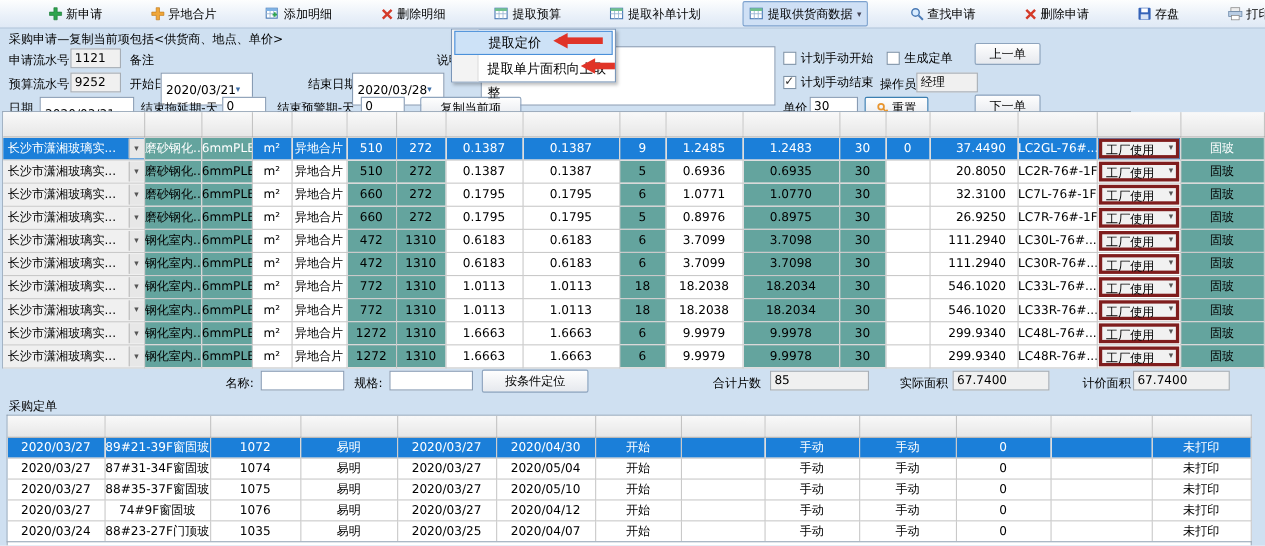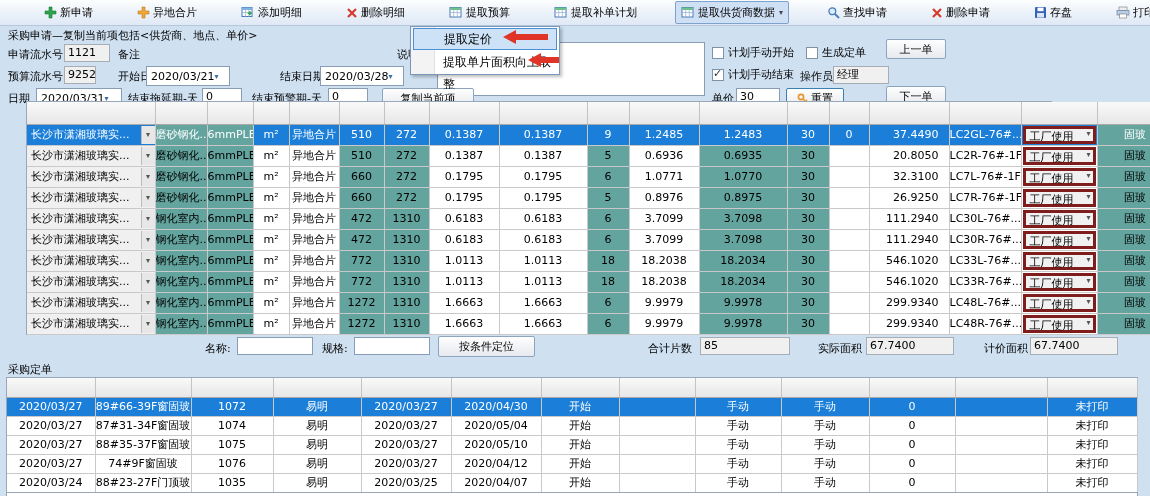--- a/index.html
+++ b/index.html
@@ -32,40 +32,40 @@
   .ra .head { position:absolute; left:0; top:0; width:0; height:0;
     border:7px solid transparent; border-right:13px solid #e03428; }
   .ra .tail { position:absolute; left:12px; top:4px; height:6px; background:#e03428; }
 
   
   .form { position:absolute; left:0; top:26px; width:1150px; height:75px; }
   .lbl { position:absolute; white-space:nowrap; }
   .inp { position:absolute; height:18px; border:1px solid #889cb4; background:#fff;
     font-size:11px; padding:0 3px; line-height:16px; font-family:inherit; }
   .inp.ro { background:#f0f0f0; border-color:#a6adb5; }
-  .combo { position:absolute; height:20px; border:1px solid #889cb4; background:#fff;
+  .combo { position:absolute; height:30px; border:1px solid #889cb4; background:#fff;
     display:flex; align-items:center; justify-content:flex-start; padding:0 2px 0 4px; }
   .combo .ca { font-size:8px; color:#3f6fa8; }
   .btn { position:absolute; border:1px solid #8ea4bd; border-radius:2px;
     background:linear-gradient(#fefefe,#e6e9ee); text-align:center; font-size:11px;
     display:flex; align-items:center; justify-content:center; cursor:default; }
   .txtarea { position:absolute; background:#fff; border:1px solid #889cb4; }
   .cbrow { position:absolute; display:flex; align-items:center; gap:4px; white-space:nowrap; }
   .cbx { width:12px; height:12px; border:1px solid #7e93a8; background:#fff; position:relative; flex:0 0 auto; }
   .cbx.checked::after { content:"✓"; position:absolute; left:0; top:-3px; font-size:11px; color:#333; }
 
   
   table { border-collapse:collapse; table-layout:fixed; background:#fff; }
   th,td { overflow:hidden; white-space:nowrap; text-overflow:clip; }
   th { background:linear-gradient(#f9f9f9,#e7e7e7); border-right:1px solid #c3c3c3;
     border-bottom:1px solid #a8a8a8; font-weight:normal; font-size:11px; }
   td { border-right:1px solid #c9c9c9; border-bottom:1px solid #c9c9c9; font-size:11px; text-align:center; }
 
   
-  .mtwrap { position:absolute; left:2px; top:101px; width:1026px; border:1px solid #98a8b8; border-bottom:none;margin-left:24px; }
+  .mtwrap { position:absolute; left:2px; top:101px; width:1026px; border:1px solid #98a8b8; border-bottom:none; }
   #mtable { width:1146px; }
   #mtable th { height:22px; }
   #mtable td { height:21px; }
   #mtable col:nth-child(1){width:128px} #mtable col:nth-child(2){width:52px}
   #mtable col:nth-child(3){width:46px}  #mtable col:nth-child(4){width:36px}
   #mtable col:nth-child(5){width:50px}  #mtable col:nth-child(6){width:45px}
   #mtable col:nth-child(7){width:45px}  #mtable col:nth-child(8){width:70px}
   #mtable col:nth-child(9){width:88px}  #mtable col:nth-child(10){width:42px}
   #mtable col:nth-child(11){width:70px} #mtable col:nth-child(12){width:88px}
   #mtable col:nth-child(13){width:42px} #mtable col:nth-child(14){width:40px}
@@ -239,21 +239,21 @@
       <span class="cbx"></span>
       <span>计划手动开始</span>
     </div>
     <div class="cbrow" style="left:806px;top:19px;">
       <span class="cbx"></span>
       <span>生成定单</span>
     </div>
     <div class="btn" style="left:886px;top:13px;width:60px;height:20px;">上一单</div>
 
     <div class="lbl" style="left:8px;top:43px;">预算流水号</div>
-    <div class="inp ro" style="left:64px;top:40px;width:32px;">9252</div>
+    <div class="inp ro" style="left:64px;top:40px;width:46px;">9252</div>
     <div class="lbl" style="left:118px;top:43px;">开始日期</div>
     <div class="combo" style="left:146px;top:40px;width:84px;">
       <span>2020/03/21</span>
         <span class="ca">▾</span>
     </div>
     <div class="lbl" style="left:280px;top:43px;">结束日期</div>
     <div class="combo" style="left:320px;top:40px;width:84px;">
       <span>2020/03/28</span>
         <span class="ca">▾</span>
     </div>
@@ -682,21 +682,21 @@
             <th></th>
             <th></th>
             <th></th>
             <th></th>
           </tr>
       </thead>
       <tbody>
 
       <tr class="selected">
           <td>2020/03/27</td>
-          <td>89#66-39F窗固玻</td>
+          <td>89#21-39F窗固玻</td>
           <td>1072</td>
           <td>易明</td>
           <td>2020/03/27</td>
           <td>2020/04/30</td>
           <td>开始</td>
           <td></td>
           <td>手动</td>
           <td>手动</td>
           <td>0</td>
           <td></td>

